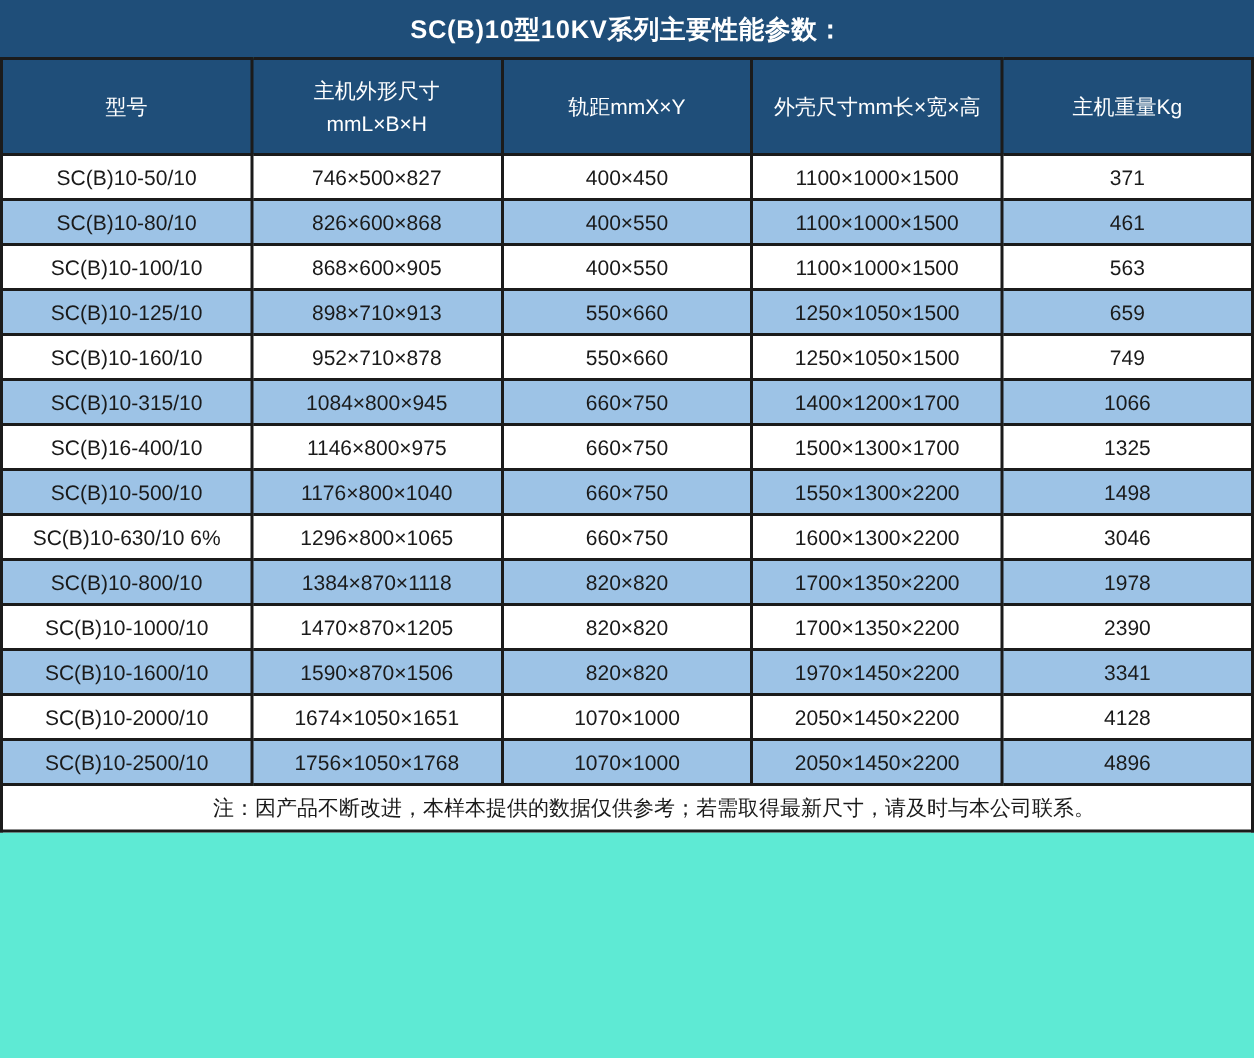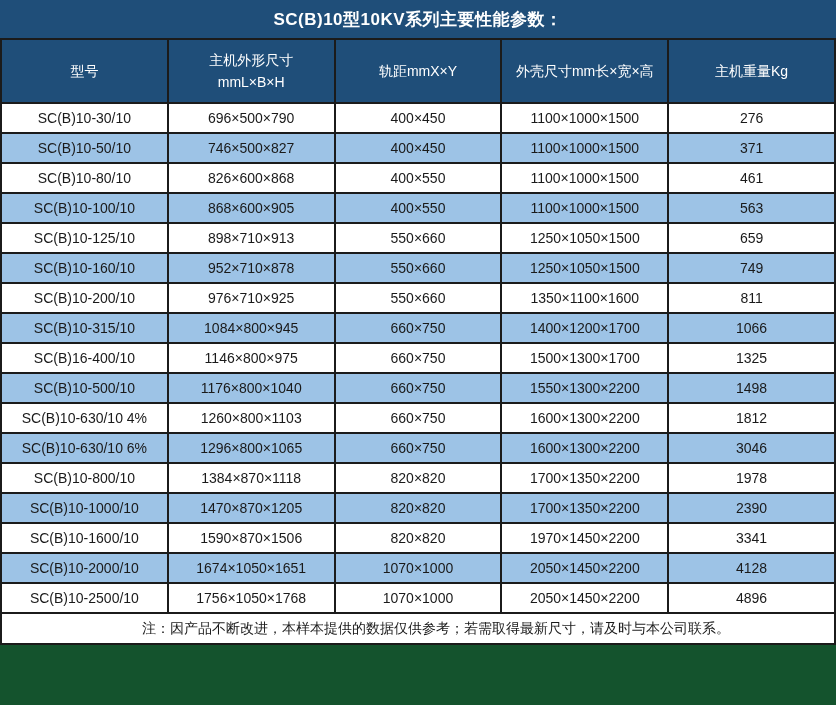--- a/index.html
+++ b/index.html
@@ -3,21 +3,21 @@
 <meta charset="utf-8">
 <style>
   * { margin: 0; padding: 0; box-sizing: border-box; }
   html, body {
     font-family: "Liberation Sans", "DejaVu Sans", sans-serif;
     background: #ffffff;
   }
   .page {
     width: 836px;
     height: 705px;
-    background: #14532d;
+    background: #5eead4;
     overflow: hidden;
   }
   .title-bar {
     width: 836px;
     height: 38px;
     background: #1F4E79;
     color: #ffffff;
     font-size: 17px;
     font-weight: bold;
     display: flex;
@@ -82,27 +82,20 @@
           <div>主机外形尺寸</div>
           <div>mmL×B×H</div>
         </th>
         <th>轨距mmX×Y</th>
         <th>外壳尺寸mm长×宽×高</th>
         <th>主机重量Kg</th>
       </tr>
     </thead>
     <tbody id="spec-body">
         <tr>
-          <td>SC(B)10-30/10</td>
-          <td>696×500×790</td>
-          <td>400×450</td>
-          <td>1100×1000×1500</td>
-          <td>276</td>
-        </tr>
-        <tr>
           <td>SC(B)10-50/10</td>
           <td>746×500×827</td>
           <td>400×450</td>
           <td>1100×1000×1500</td>
           <td>371</td>
         </tr>
         <tr>
           <td>SC(B)10-80/10</td>
           <td>826×600×868</td>
           <td>400×550</td>
@@ -124,53 +117,39 @@
           <td>659</td>
         </tr>
         <tr>
           <td>SC(B)10-160/10</td>
           <td>952×710×878</td>
           <td>550×660</td>
           <td>1250×1050×1500</td>
           <td>749</td>
         </tr>
         <tr>
-          <td>SC(B)10-200/10</td>
-          <td>976×710×925</td>
-          <td>550×660</td>
-          <td>1350×1100×1600</td>
-          <td>811</td>
-        </tr>
-        <tr>
           <td>SC(B)10-315/10</td>
           <td>1084×800×945</td>
           <td>660×750</td>
           <td>1400×1200×1700</td>
           <td>1066</td>
         </tr>
         <tr>
           <td>SC(B)16-400/10</td>
           <td>1146×800×975</td>
           <td>660×750</td>
           <td>1500×1300×1700</td>
           <td>1325</td>
         </tr>
         <tr>
           <td>SC(B)10-500/10</td>
           <td>1176×800×1040</td>
           <td>660×750</td>
           <td>1550×1300×2200</td>
           <td>1498</td>
-        </tr>
-        <tr>
-          <td>SC(B)10-630/10 4%</td>
-          <td>1260×800×1103</td>
-          <td>660×750</td>
-          <td>1600×1300×2200</td>
-          <td>1812</td>
         </tr>
         <tr>
           <td>SC(B)10-630/10 6%</td>
           <td>1296×800×1065</td>
           <td>660×750</td>
           <td>1600×1300×2200</td>
           <td>3046</td>
         </tr>
         <tr>
           <td>SC(B)10-800/10</td>

